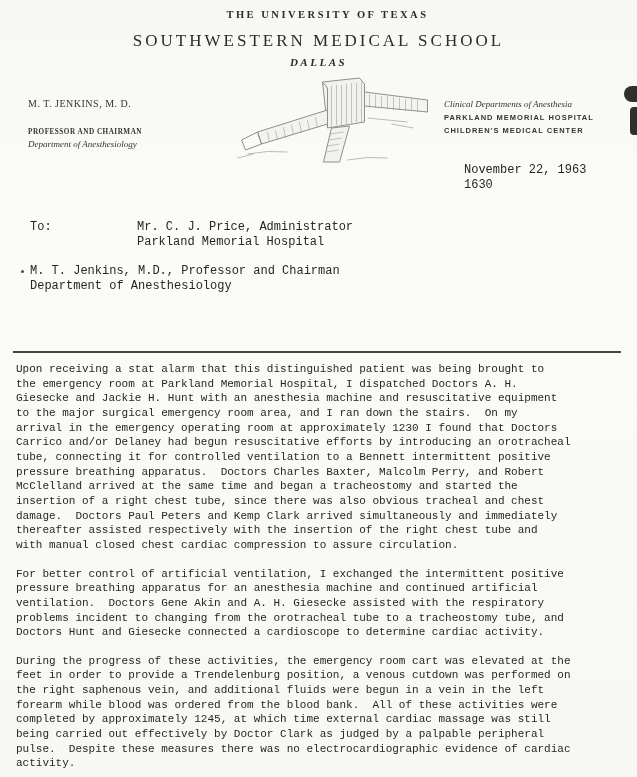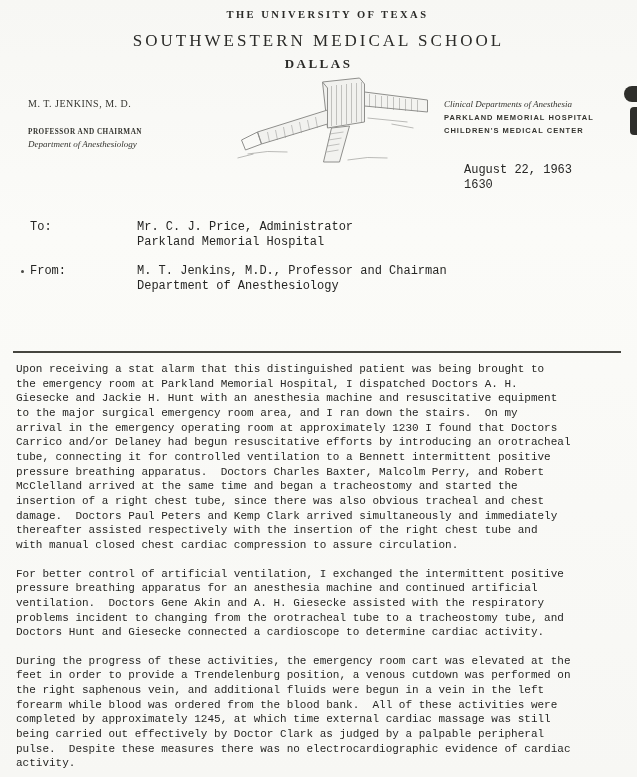--- a/index.html
+++ b/index.html
@@ -11,21 +11,21 @@
     overflow: hidden;
     font-family: "Liberation Mono", monospace;
     color: #262624;
   }
 
   
   .masthead { position: absolute; top: 9px; left: 0; right: 0; text-align: center;
               font-family: "Liberation Serif", serif; color: #2b2b28; }
   .m1 { font-size: 10.5px; letter-spacing: 2.5px; font-weight: bold; padding-left: 18px; }
   .m2 { font-size: 17px;  letter-spacing: 3px;  margin-top: 11px; font-weight: normal; text-align: center; }
-  .m3 { font-size: 13px; letter-spacing: 2.5px; margin-top: 5px; font-weight: bold; }
+  .m3 { font-size: 11px; letter-spacing: 2.5px; margin-top: 5px; font-weight: bold; font-style: italic; }
 
   
   .sender { position: absolute; left: 28px; top: 98px; color: #34342f;
             font-family: "Liberation Serif", serif; }
   .s1 { font-size: 10px;   letter-spacing: 0.5px; font-weight: normal; }
   .s2 { font-size: 7.2px; letter-spacing: 0.5px; font-weight: bold; margin-top: 19px; }
   .s3 { font-style: italic; font-size: 9px; margin-top: 3px; }
 
   
   .clinical { position: absolute; left: 444px; top: 99px; color: #34342f; }
@@ -100,33 +100,32 @@
     </g>
   </svg>
 
   <div class="clinical">
     <div class="c1">Clinical Departments of Anesthesia</div>
     <div class="c2">PARKLAND MEMORIAL HOSPITAL</div>
     <div class="c3">CHILDREN'S MEDICAL CENTER</div>
   </div>
 
   <div class="dateline">
-    <div>August 22, 1963</div>
+    <div>November 22, 1963</div>
     <div>1630</div>
   </div>
 
   <div class="fields">
     <div class="frow">
       <div class="flabel">To:</div>
       <div class="fvalue">Mr. C. J. Price, Administrator
 Parkland Memorial Hospital</div>
     </div>
     <div class="frow">
       <span class="stray-dot"></span>
-      <div class="flabel">From:</div>
       <div class="fvalue">M. T. Jenkins, M.D., Professor and Chairman
 Department of Anesthesiology</div>
     </div>
   </div>
 
   <div class="rule"></div>
 
   <div class="body-text">
     <p>Upon receiving a stat alarm that this distinguished patient was being brought to
 the emergency room at Parkland Memorial Hospital, I dispatched Doctors A. H.

